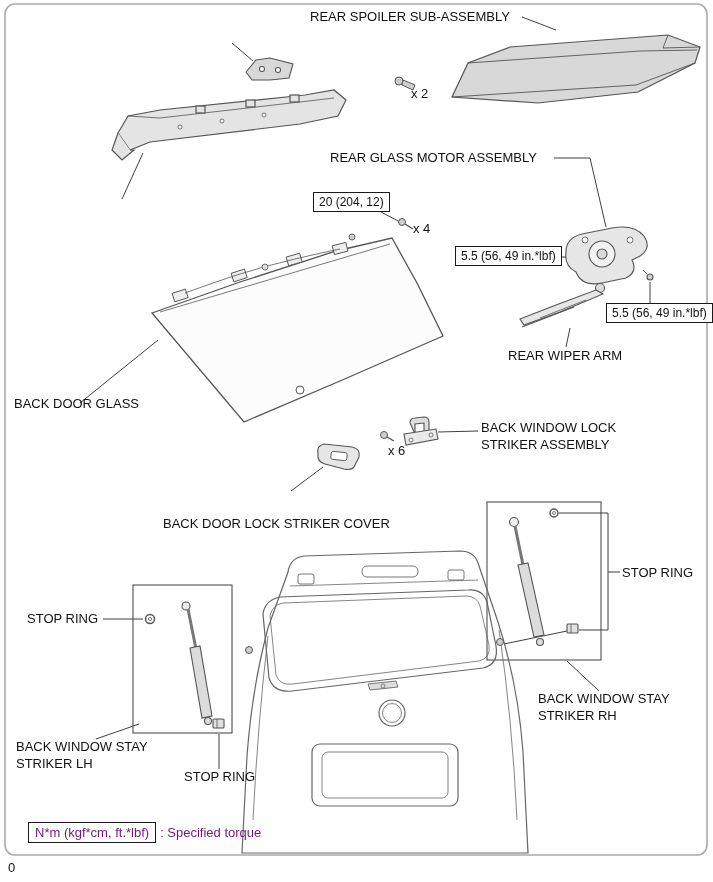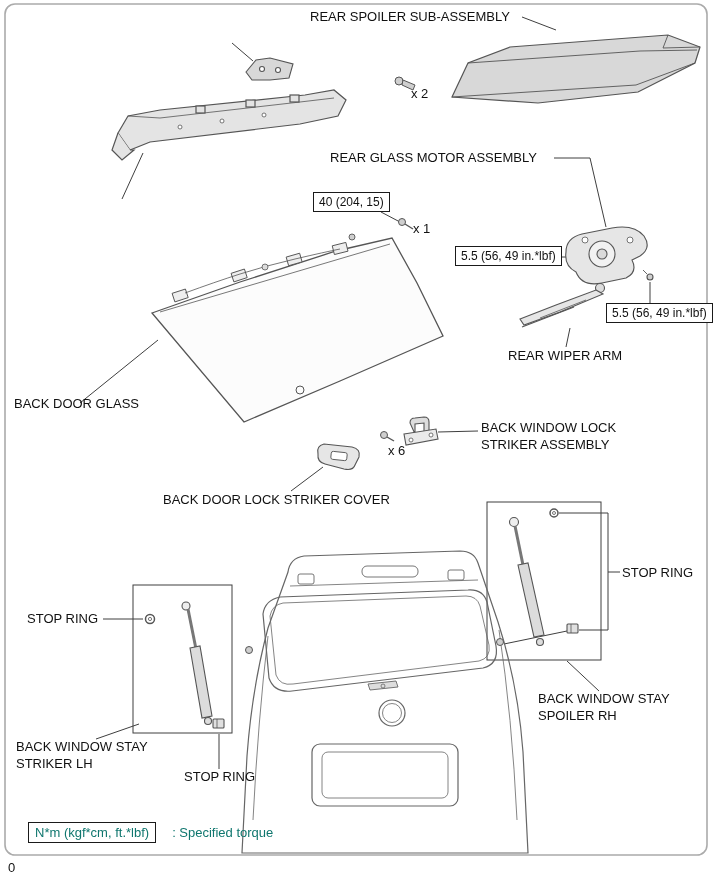--- a/index.html
+++ b/index.html
@@ -32,28 +32,28 @@
   .qty{
     position:absolute;
     font-size:13px;
     white-space:nowrap;
     color:#111;
   }
   .legend{
     position:absolute;
     left:28px;top:822px;
     display:flex;align-items:center;
-    font-size:13px;color:#0f766e;
+    font-size:13px;color:#701a75;
   }
   .legend .box{
     border:1px solid #1a1a1a;
     padding:2px 6px;
     background:#fff;
   }
-  .legend .desc{margin-left:16px;}
+  .legend .desc{margin-left:4px;}
   .pagenum{
     position:absolute;
     left:8px;top:860px;
     font-size:13px;color:#111;
   }
 </style>
 </head>
 <body>
 
 <div class="page">
@@ -220,47 +220,47 @@
 
   <div class="lbl" style="left:508px;top:348px">REAR WIPER ARM</div>
 
   <div class="lbl" style="left:14px;top:396px">BACK DOOR GLASS</div>
 
   <div>
     <div class="lbl" style="left:481px;top:420px">BACK WINDOW LOCK</div>
     <div class="lbl" style="left:481px;top:437px">STRIKER ASSEMBLY</div>
   </div>
 
-  <div class="lbl" style="left:163px;top:492px">BACK DOOR LOCK STRIKER COVER</div>
+  <div class="lbl" style="left:163px;top:516px">BACK DOOR LOCK STRIKER COVER</div>
 
   <div class="lbl" style="left:27px;top:611px">STOP RING</div>
 
   <div class="lbl" style="left:622px;top:565px">STOP RING</div>
 
   <div class="lbl" style="left:184px;top:769px">STOP RING</div>
 
   <div>
     <div class="lbl" style="left:16px;top:739px">BACK WINDOW STAY</div>
     <div class="lbl" style="left:16px;top:756px">STRIKER LH</div>
   </div>
 
   <div>
     <div class="lbl" style="left:538px;top:691px">BACK WINDOW STAY</div>
-    <div class="lbl" style="left:538px;top:708px">SPOILER RH</div>
-  </div>
-
-  <div class="tbox" style="left:313px;top:192px">40 (204, 15)</div>
+    <div class="lbl" style="left:538px;top:708px">STRIKER RH</div>
+  </div>
+
+  <div class="tbox" style="left:313px;top:192px">20 (204, 12)</div>
 
   <div class="tbox" style="left:455px;top:246px">5.5 (56, 49 in.*lbf)</div>
 
   <div class="tbox" style="left:606px;top:303px">5.5 (56, 49 in.*lbf)</div>
 
   <div class="qty" style="left:411px;top:86px">x 2</div>
 
-  <div class="qty" style="left:413px;top:221px">x 1</div>
+  <div class="qty" style="left:413px;top:221px">x 4</div>
 
   <div class="qty" style="left:388px;top:443px">x 6</div>
 
   <div class="legend">
     <span class="box">N*m (kgf*cm, ft.*lbf)</span>
     <span class="desc">: Specified torque</span>
   </div>
 
   <div class="pagenum">0</div>
 

